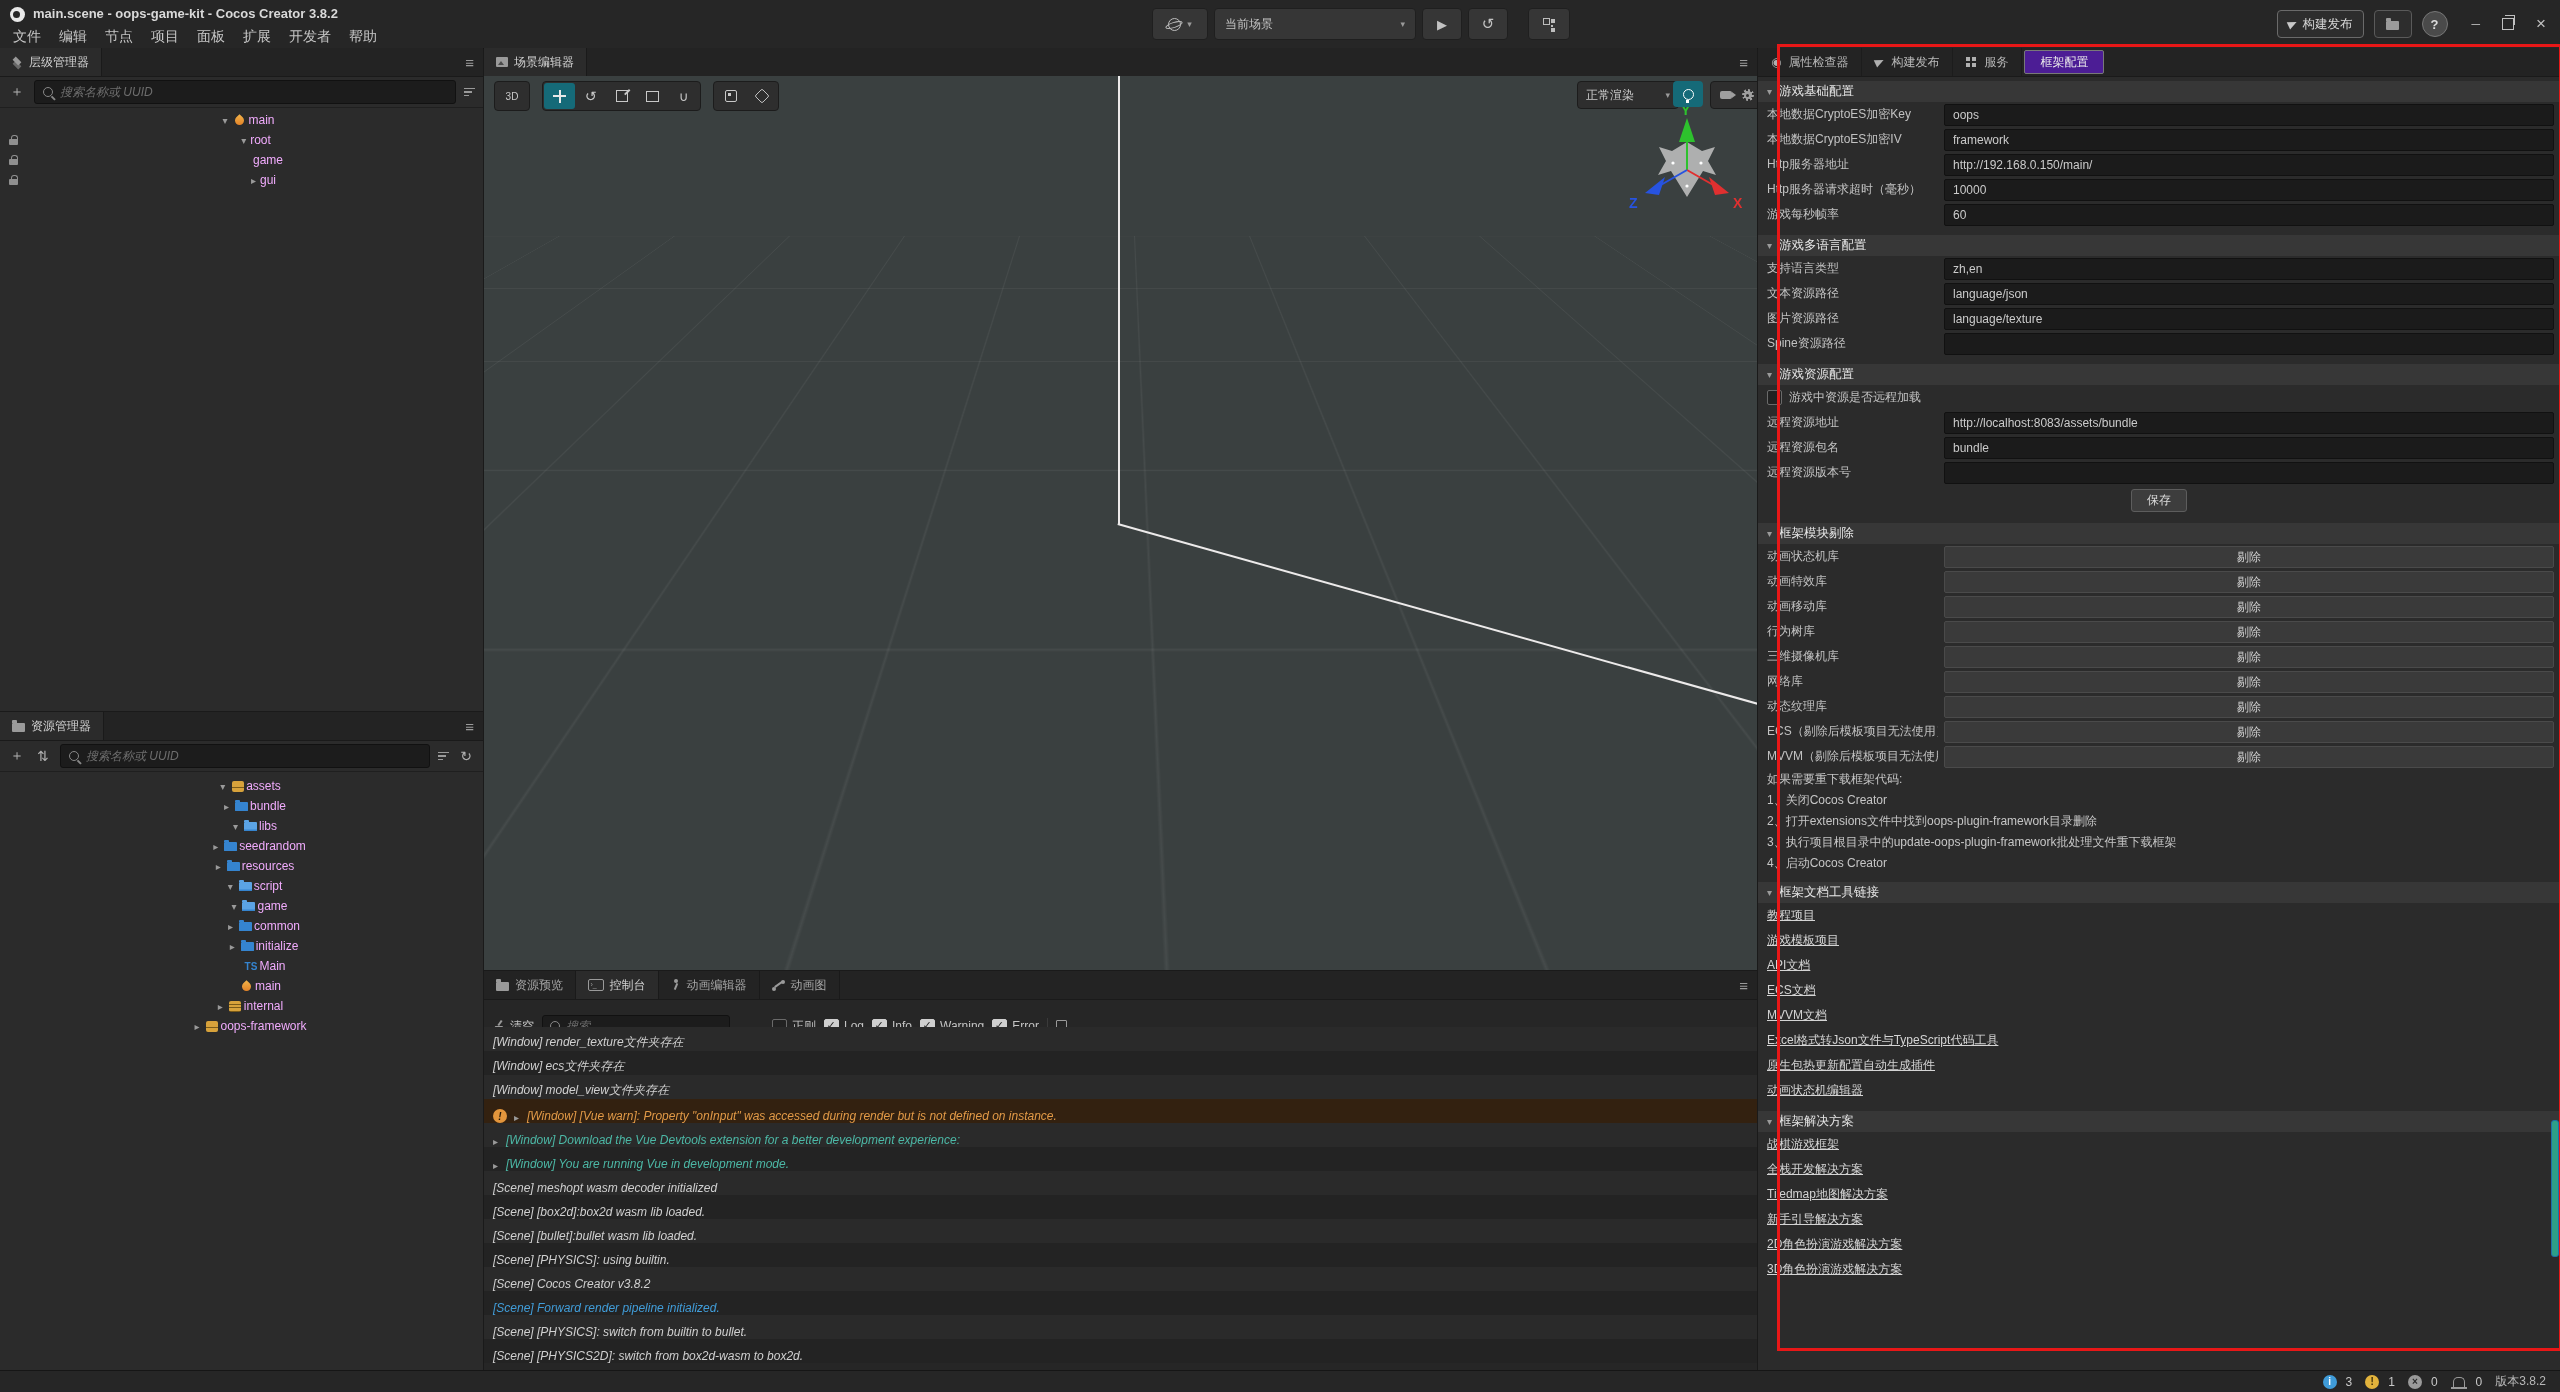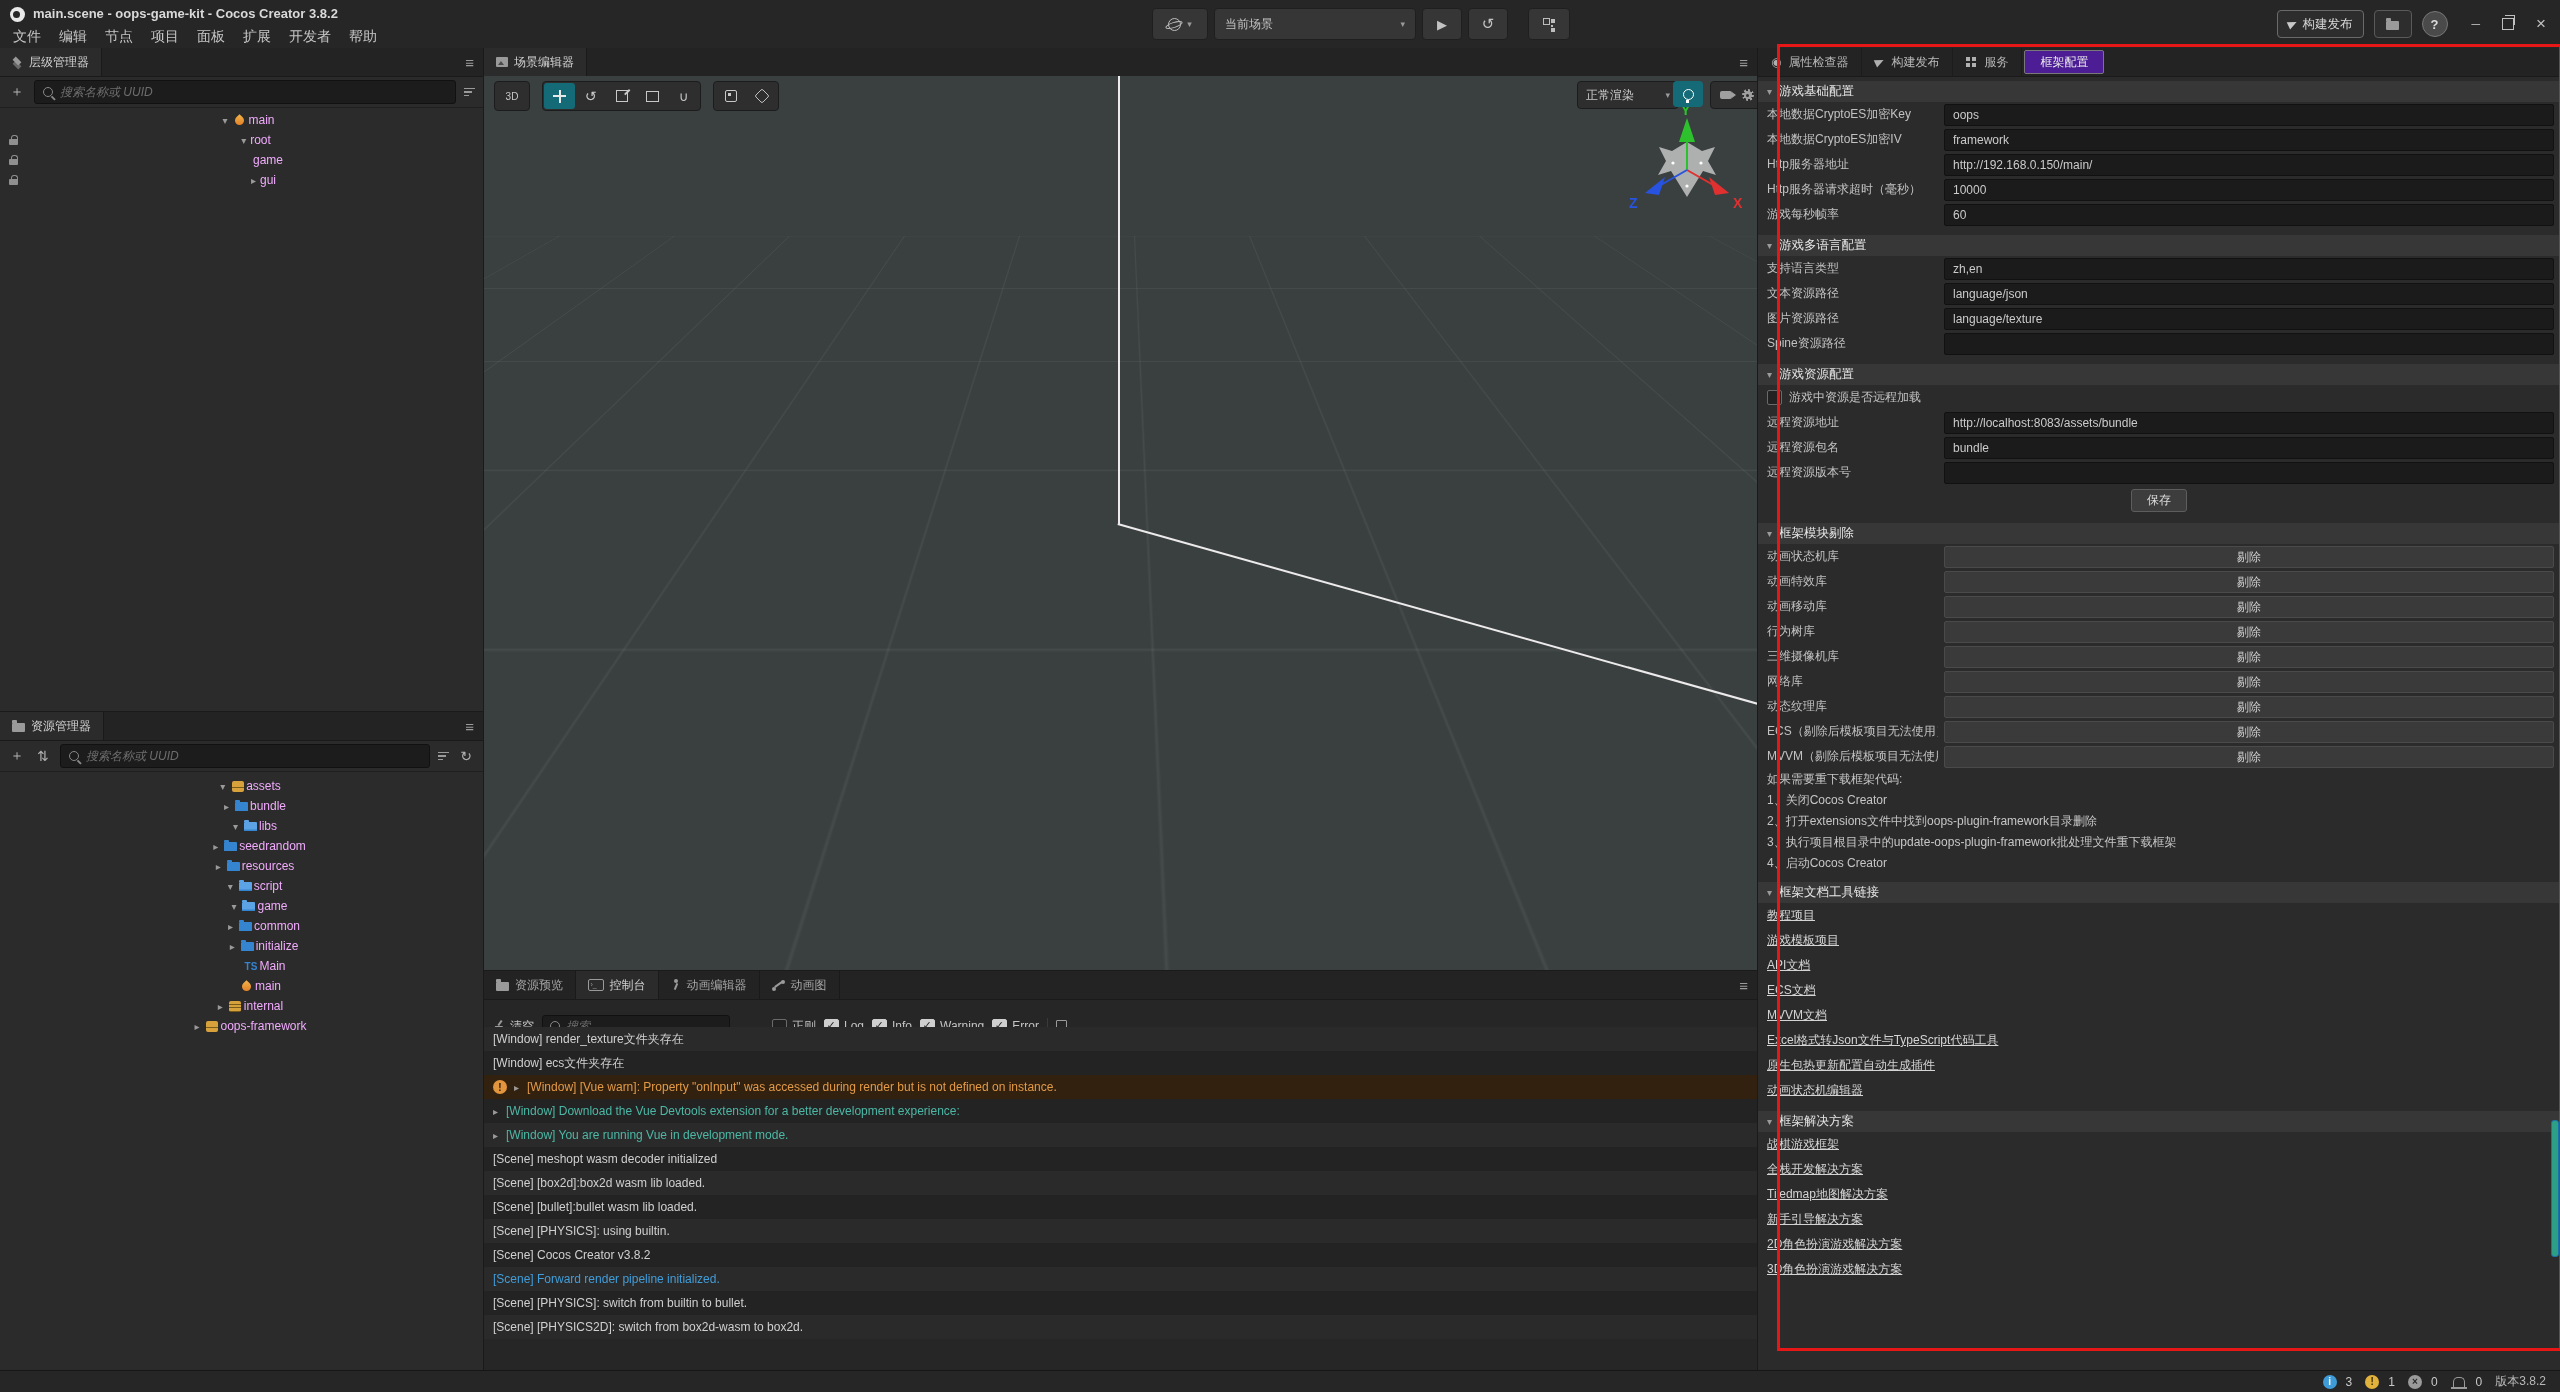--- a/index.html
+++ b/index.html
@@ -124,21 +124,21 @@
   .clr::before{content:"";position:absolute;left:7px;top:0;width:2px;height:6px;background:#9a9a9a;transform:rotate(35deg);}
   .clr::after{content:"";position:absolute;left:1px;top:6px;width:10px;height:5px;background:#9a9a9a;clip-path:polygon(0 100%,25% 0,100% 0,85% 100%);}
   .csrch{width:172px;height:20px;background:#1c1c1c;border:1px solid #111;border-radius:3px;display:flex;align-items:center;padding:0 7px;gap:6px;}
   .filt{display:flex;align-items:center;gap:5px;color:#c4c4c4;}
   .cbx{width:13px;height:13px;border:1px solid #6a6a6a;background:#222;border-radius:2px;position:relative;}
   .filt.checked .cbx{background:#cfcfcf;border-color:#cfcfcf;}
   .filt.checked .cbx::after{content:"✓";position:absolute;left:1.5px;top:-1px;font-size:11px;color:#1c1c1c;font-weight:bold;}
   .vsep{width:1px;height:16px;background:#3a3a3a;}
   .doc{width:9px;height:11px;border:1.5px solid #9a9a9a;border-radius:1px;}
   .logs{position:absolute;left:0;top:56px;right:0;bottom:0;overflow:hidden;}
-  .logrow{display:flex;align-items:center;height:24px;padding-left:9px;white-space:nowrap;}
+  .logrow{display:flex;align-items:flex-end;height:24px;padding-left:9px;white-space:nowrap;font-style:italic;}
   .logrow:nth-child(odd){background:#2a2a2a;}
   .logrow:nth-child(even){background:#232323;}
   .logs .logrow.warn{background:#332110;}
   .l-ic{display:none;width:14px;height:14px;border-radius:50%;background:#e2953c;color:#20160a;font-weight:bold;font-size:10px;align-items:center;justify-content:center;margin-right:7px;flex:none;}
   .logrow.warn .l-ic{display:flex;}
   .l-chev{display:none;color:#9a9a9a;font-size:10px;margin-right:8px;}
   .logrow.haschev .l-chev{display:inline;}
   .logrow.haschev .l-chev::before{content:"▸";}
   .l-text{color:#d0d0d0;}
   .logrow.warn .l-text{color:#e29a47;}
@@ -544,20 +544,24 @@
         <div class="logrow">
 
           <span class="l-text">[Window] render_texture文件夹存在</span>
         </div>
 
         <div class="logrow">
 
           <span class="l-text">[Window] ecs文件夹存在</span>
         </div>
 
+        <div class="logrow">
+
+          <span class="l-text">[Window] model_view文件夹存在</span>
+        </div>
 
         <div class="logrow warn haschev">
           <span class="l-ic">!</span>
           <span class="l-chev"></span>
           <span class="l-text">[Window] [Vue warn]: Property "onInput" was accessed during render but is not defined on instance.</span>
         </div>
 
         <div class="logrow teal haschev">
 
           <span class="l-chev"></span>

